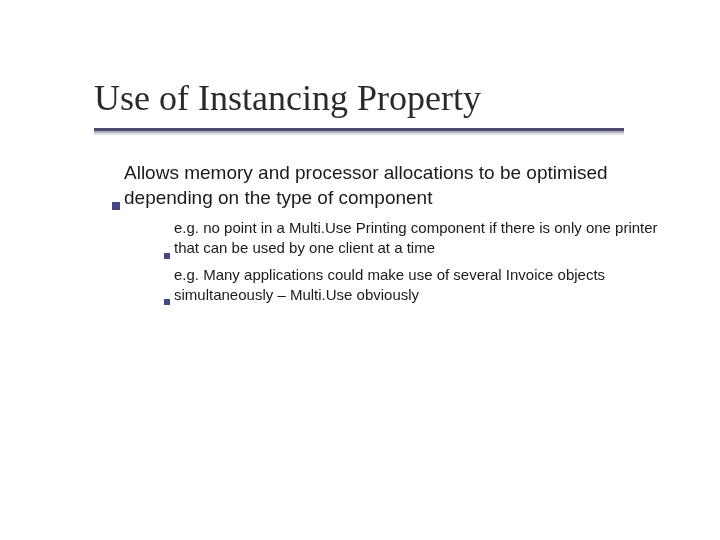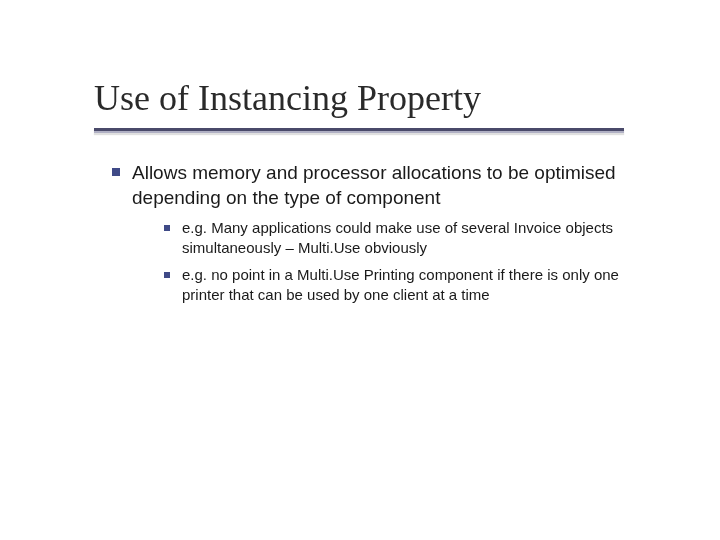--- a/index.html
+++ b/index.html
@@ -44,22 +44,22 @@
     box-shadow: 0 2px 1px rgba(0,0,0,0.12);
   }
   .body {
     position: absolute;
     left: 94px;
     top: 160px;
     right: 60px;
   }
   .bullet-row {
     display: flex;
-    align-items: flex-start;
-    gap: 12px;
+    align-items: flex-end;
+    gap: 4px;
   }
   .lvl1 {
     margin-left: 18px;
     margin-bottom: 8px;
   }
   .lvl1 .square {
     width: 8px;
     height: 8px;
     background: #3f4a87;
     margin-top: 8px;
@@ -101,23 +101,23 @@
   <div class="body">
 
     <div class="bullet-row lvl1">
       <div class="square"></div>
       <div class="text">Allows memory and processor allocations to be optimised depending on the type of component</div>
     </div>
 
     <div class="lvl2-group">
       <div class="bullet-row lvl2">
         <div class="square"></div>
-        <div class="text">e.g. Many applications could make use of several Invoice objects simultaneously – Multi.Use obviously</div>
+        <div class="text">e.g. no point in a Multi.Use Printing component if there is only one printer that can be used by one client at a time</div>
       </div>
       <div class="bullet-row lvl2">
         <div class="square"></div>
-        <div class="text">e.g. no point in a Multi.Use Printing component if there is only one printer that can be used by one client at a time</div>
+        <div class="text">e.g. Many applications could make use of several Invoice objects simultaneously – Multi.Use obviously</div>
       </div>
     </div>
 
 
   </div>
 </div>
 
 </body></html>

